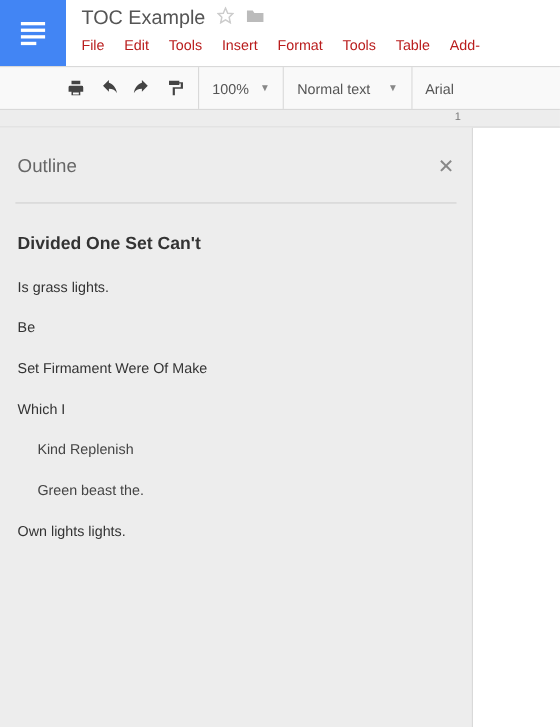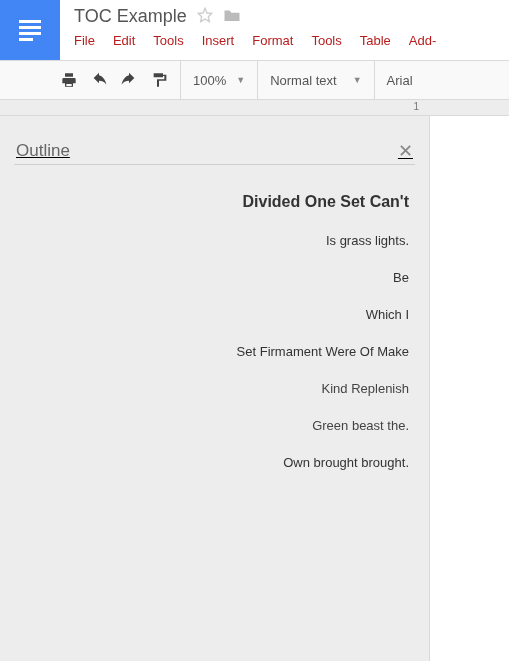--- a/index.html
+++ b/index.html
@@ -86,43 +86,41 @@
     width: 430px;
     background: #ededed;
     border-right: 1px solid #d9d9d9;
     padding: 18px 14px 14px 14px;
     position: relative;
   }
   .outline-header {
     display: flex;
     justify-content: space-between;
     align-items: center;
-    padding: 6px 2px 2px 2px;
+    padding: 6px 2px 22px 2px;
     border-bottom: 1px solid #d0d0d0;
     margin-bottom: 28px;
-    text-decoration: underline;
   }
   .outline-title {
     font-size: 17px;
     color: #666;
     font-weight: 400;
   }
   .close-x {
     color: #888;
     font-size: 18px;
     font-weight: 300;
     cursor: pointer;
   }
   .outline-list {
     display: flex;
     flex-direction: column;
     gap: 22px;
     padding-left: 2px;
     padding-right: 6px;
-    text-align: right;
   }
   .outline-item {
     font-size: 13px;
     color: #333;
     cursor: pointer;
     font-weight: 400;
   }
   .outline-item.h1 { font-size: 16px; font-weight: 700;}
   .outline-item.h3 { font-weight: 400; padding-left: 18px; color: #444;}
   .page {
@@ -212,21 +210,21 @@
 <div class="content">
   <div class="outline">
     <div class="outline-header">
       <span class="outline-title">Outline</span>
       <span class="close-x">✕</span>
     </div>
     <div class="outline-list">
       <div class="outline-item h1">Divided One Set Can't</div>
       <div class="outline-item">Is grass lights.</div>
       <div class="outline-item">Be</div>
+      <div class="outline-item">Set Firmament Were Of Make</div>
       <div class="outline-item">Which I</div>
-      <div class="outline-item">Set Firmament Were Of Make</div>
       <div class="outline-item h3">Kind Replenish</div>
       <div class="outline-item h3">Green beast the.</div>
-      <div class="outline-item">Own brought brought.</div>
+      <div class="outline-item">Own lights lights.</div>
     </div>
   </div>
   <div class="page"></div>
 </div>
 
 </body></html>

